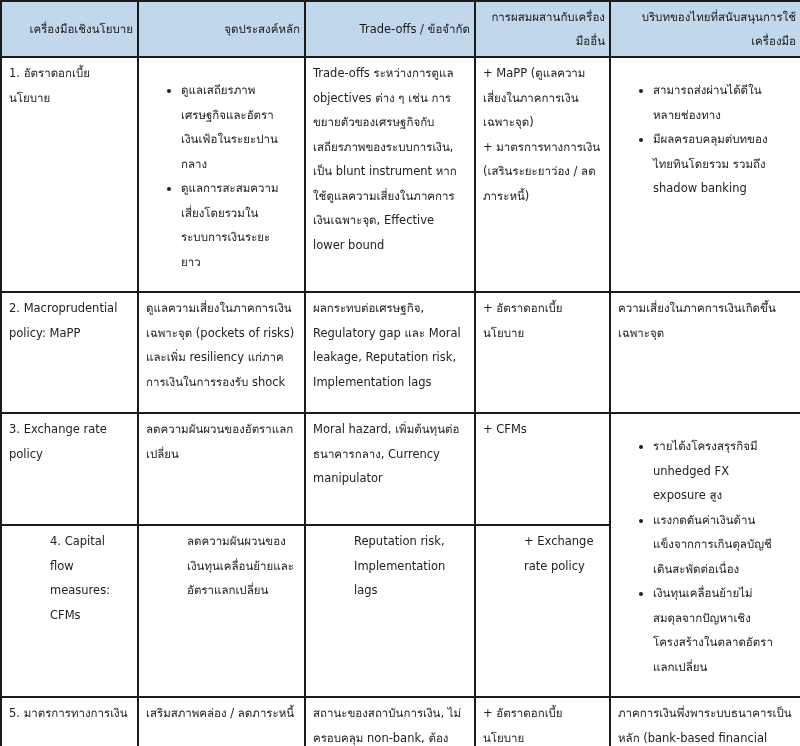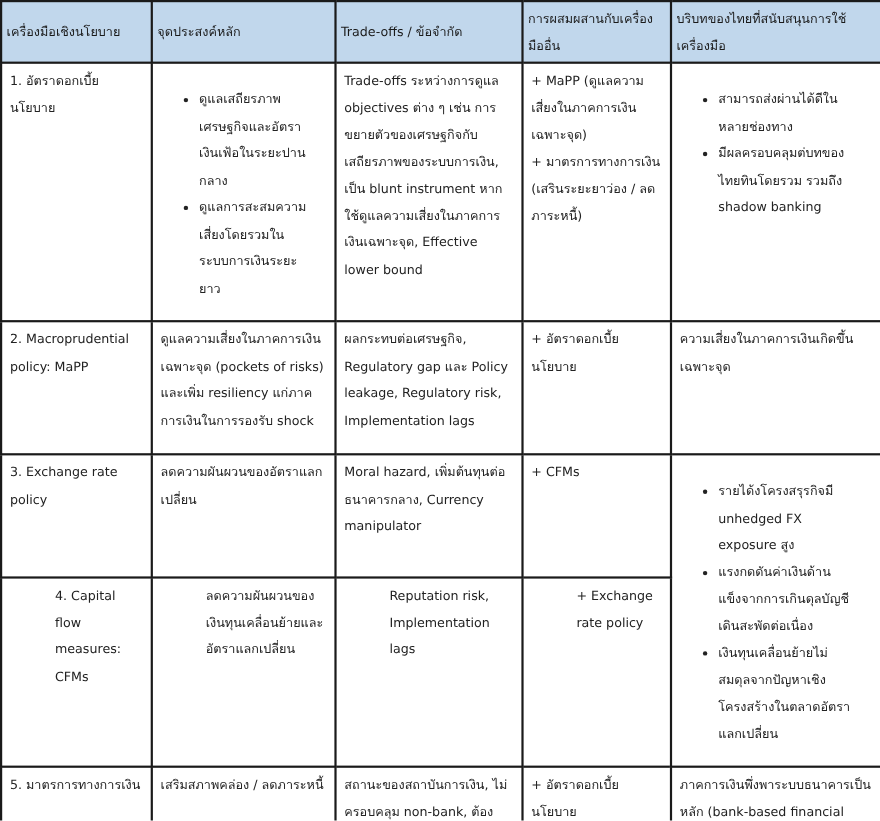--- a/index.html
+++ b/index.html
@@ -16,21 +16,21 @@
     border: 2px solid #1a1a1a;
     vertical-align: top;
     line-height: 24.5px;
     padding: 3px 7px 0 7px;
     word-wrap: break-word;
   }
   table.policy th {
     background: #c1d7ec;
     font-weight: normal;
     vertical-align: middle;
-    text-align: left;
+    text-align: right;
     height: 50px;
     padding: 2px 4px;
     color: #1a1a1a;
   }
   td ul { margin: 17px; padding-left: 18px; }
   td ul li { list-style: disc; }
   .line { display: block; }
   tr.r1 td { height: 190px; }
   tr.r2 td { height: 116px; }
   tr.r3 td { height: 66px; }
@@ -76,21 +76,21 @@
         <ul>
           <li>สามารถส่งผ่านได้ดีในหลายช่องทาง</li>
           <li>มีผลครอบคลุมต่บทของไทยทินโดยรวม รวมถึง shadow banking</li>
         </ul>
       </td>
     </tr>
 
     <tr class="r2">
       <td>2. Macroprudential policy: MaPP</td>
       <td>ดูแลความเสี่ยงในภาคการเงินเฉพาะจุด (pockets of risks) และเพิ่ม resiliency แก่ภาคการเงินในการรองรับ shock</td>
-      <td>ผลกระทบต่อเศรษฐกิจ, Regulatory gap และ Policy leakage, Regulatory risk, Implementation lags</td>
+      <td>ผลกระทบต่อเศรษฐกิจ, Regulatory gap และ Moral leakage, Reputation risk, Implementation lags</td>
       <td>
         <span class="line">+ อัตราดอกเบี้ยนโยบาย</span>
       </td>
       <td>ความเสี่ยงในภาคการเงินเกิดขึ้นเฉพาะจุด</td>
     </tr>
 
     <tr class="r3">
       <td>3. Exchange rate policy</td>
       <td>ลดความผันผวนของอัตราแลกเปลี่ยน</td>
       <td>Moral hazard, เพิ่มต้นทุนต่อธนาคารกลาง, Currency manipulator</td>

